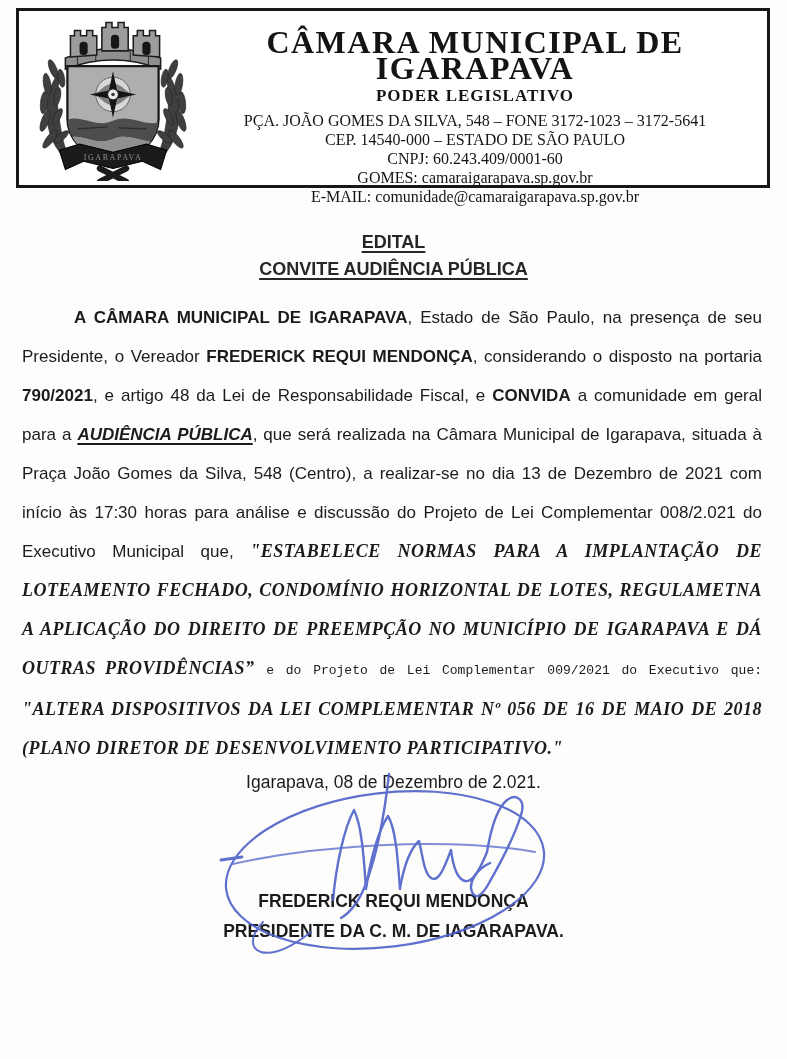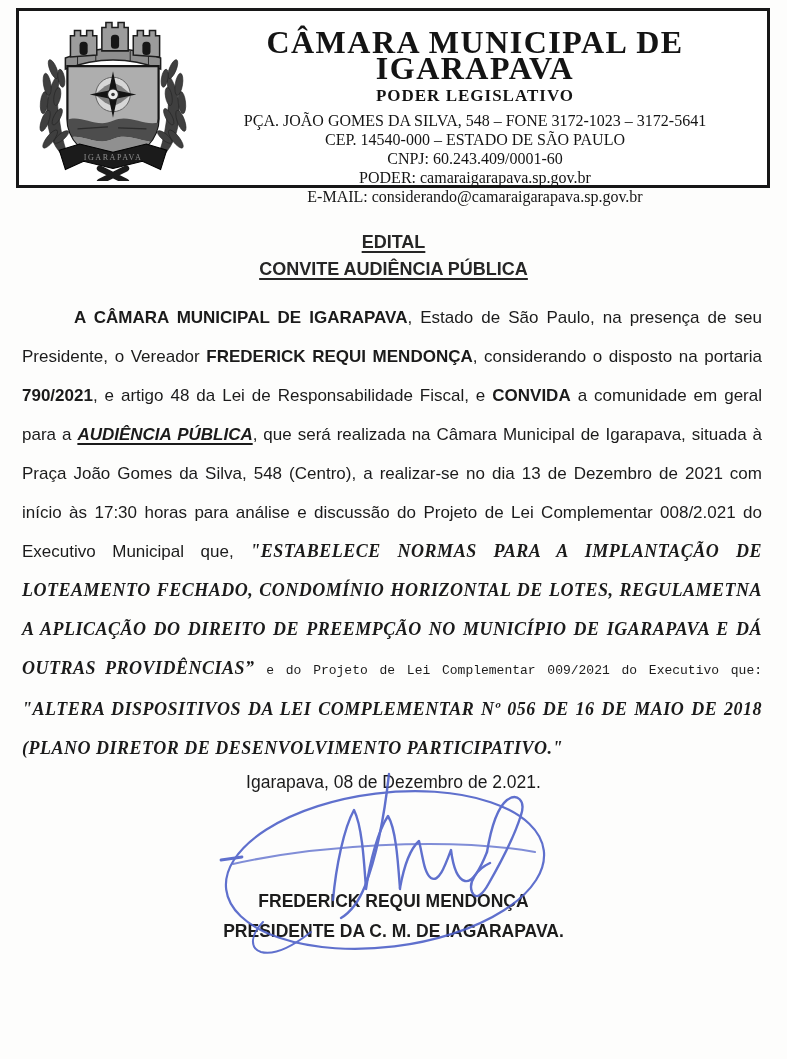--- a/index.html
+++ b/index.html
@@ -133,22 +133,22 @@
       </g>
     </svg>
 
     <div class="header-text">
       <div class="org-name">CÂMARA MUNICIPAL DE IGARAPAVA</div>
       <div class="org-subtitle">PODER LEGISLATIVO</div>
       <div class="addr-block">
         <div class="addr-line">PÇA. JOÃO GOMES DA SILVA, 548 – FONE 3172-1023 – 3172-5641</div>
         <div class="addr-line">CEP. 14540-000 – ESTADO DE SÃO PAULO</div>
         <div class="addr-line">CNPJ: 60.243.409/0001-60</div>
-        <div class="addr-line">PODER: camaraigarapava.sp.gov.br</div>
-        <div class="addr-line">E-MAIL: considerando@camaraigarapava.sp.gov.br</div>
+        <div class="addr-line">GOMES: camaraigarapava.sp.gov.br</div>
+        <div class="addr-line">E-MAIL: comunidade@camaraigarapava.sp.gov.br</div>
       </div>
     </div>
   </div>
 
   <div class="doc-titles">
     <div class="doc-title">EDITAL</div>
     <div class="doc-title">CONVITE AUDIÊNCIA PÚBLICA</div>
   </div>
 
   <div class="body-wrap">

